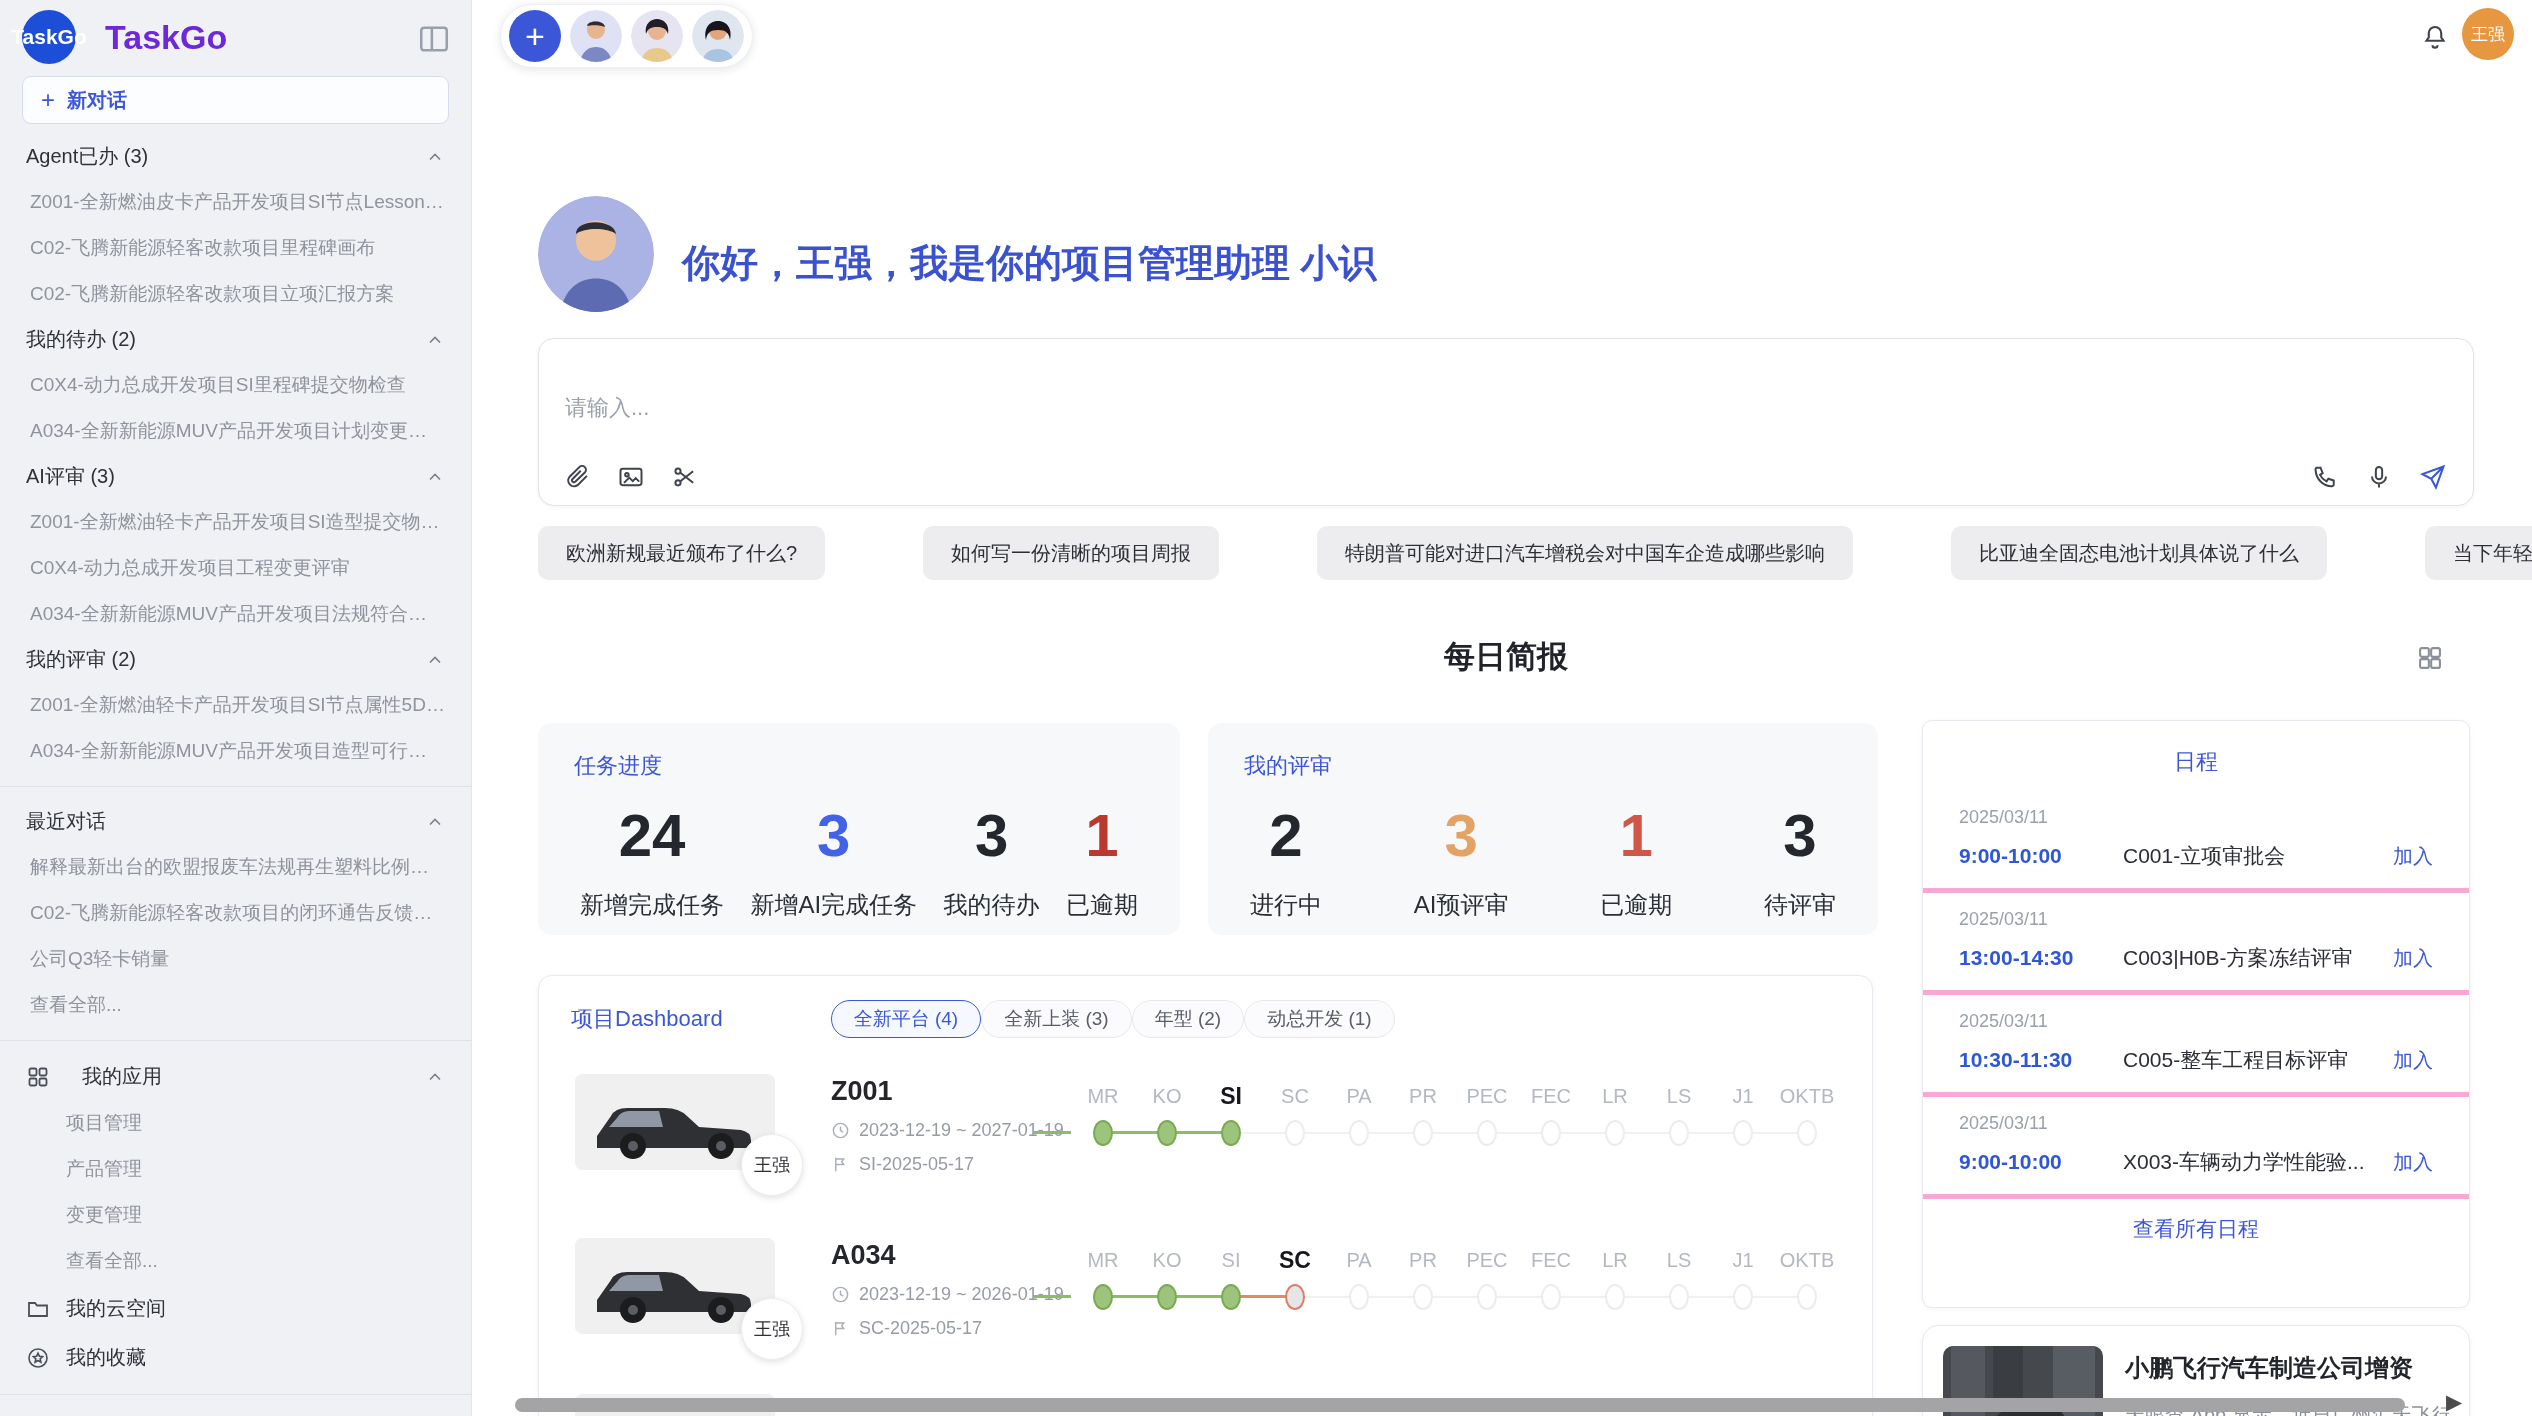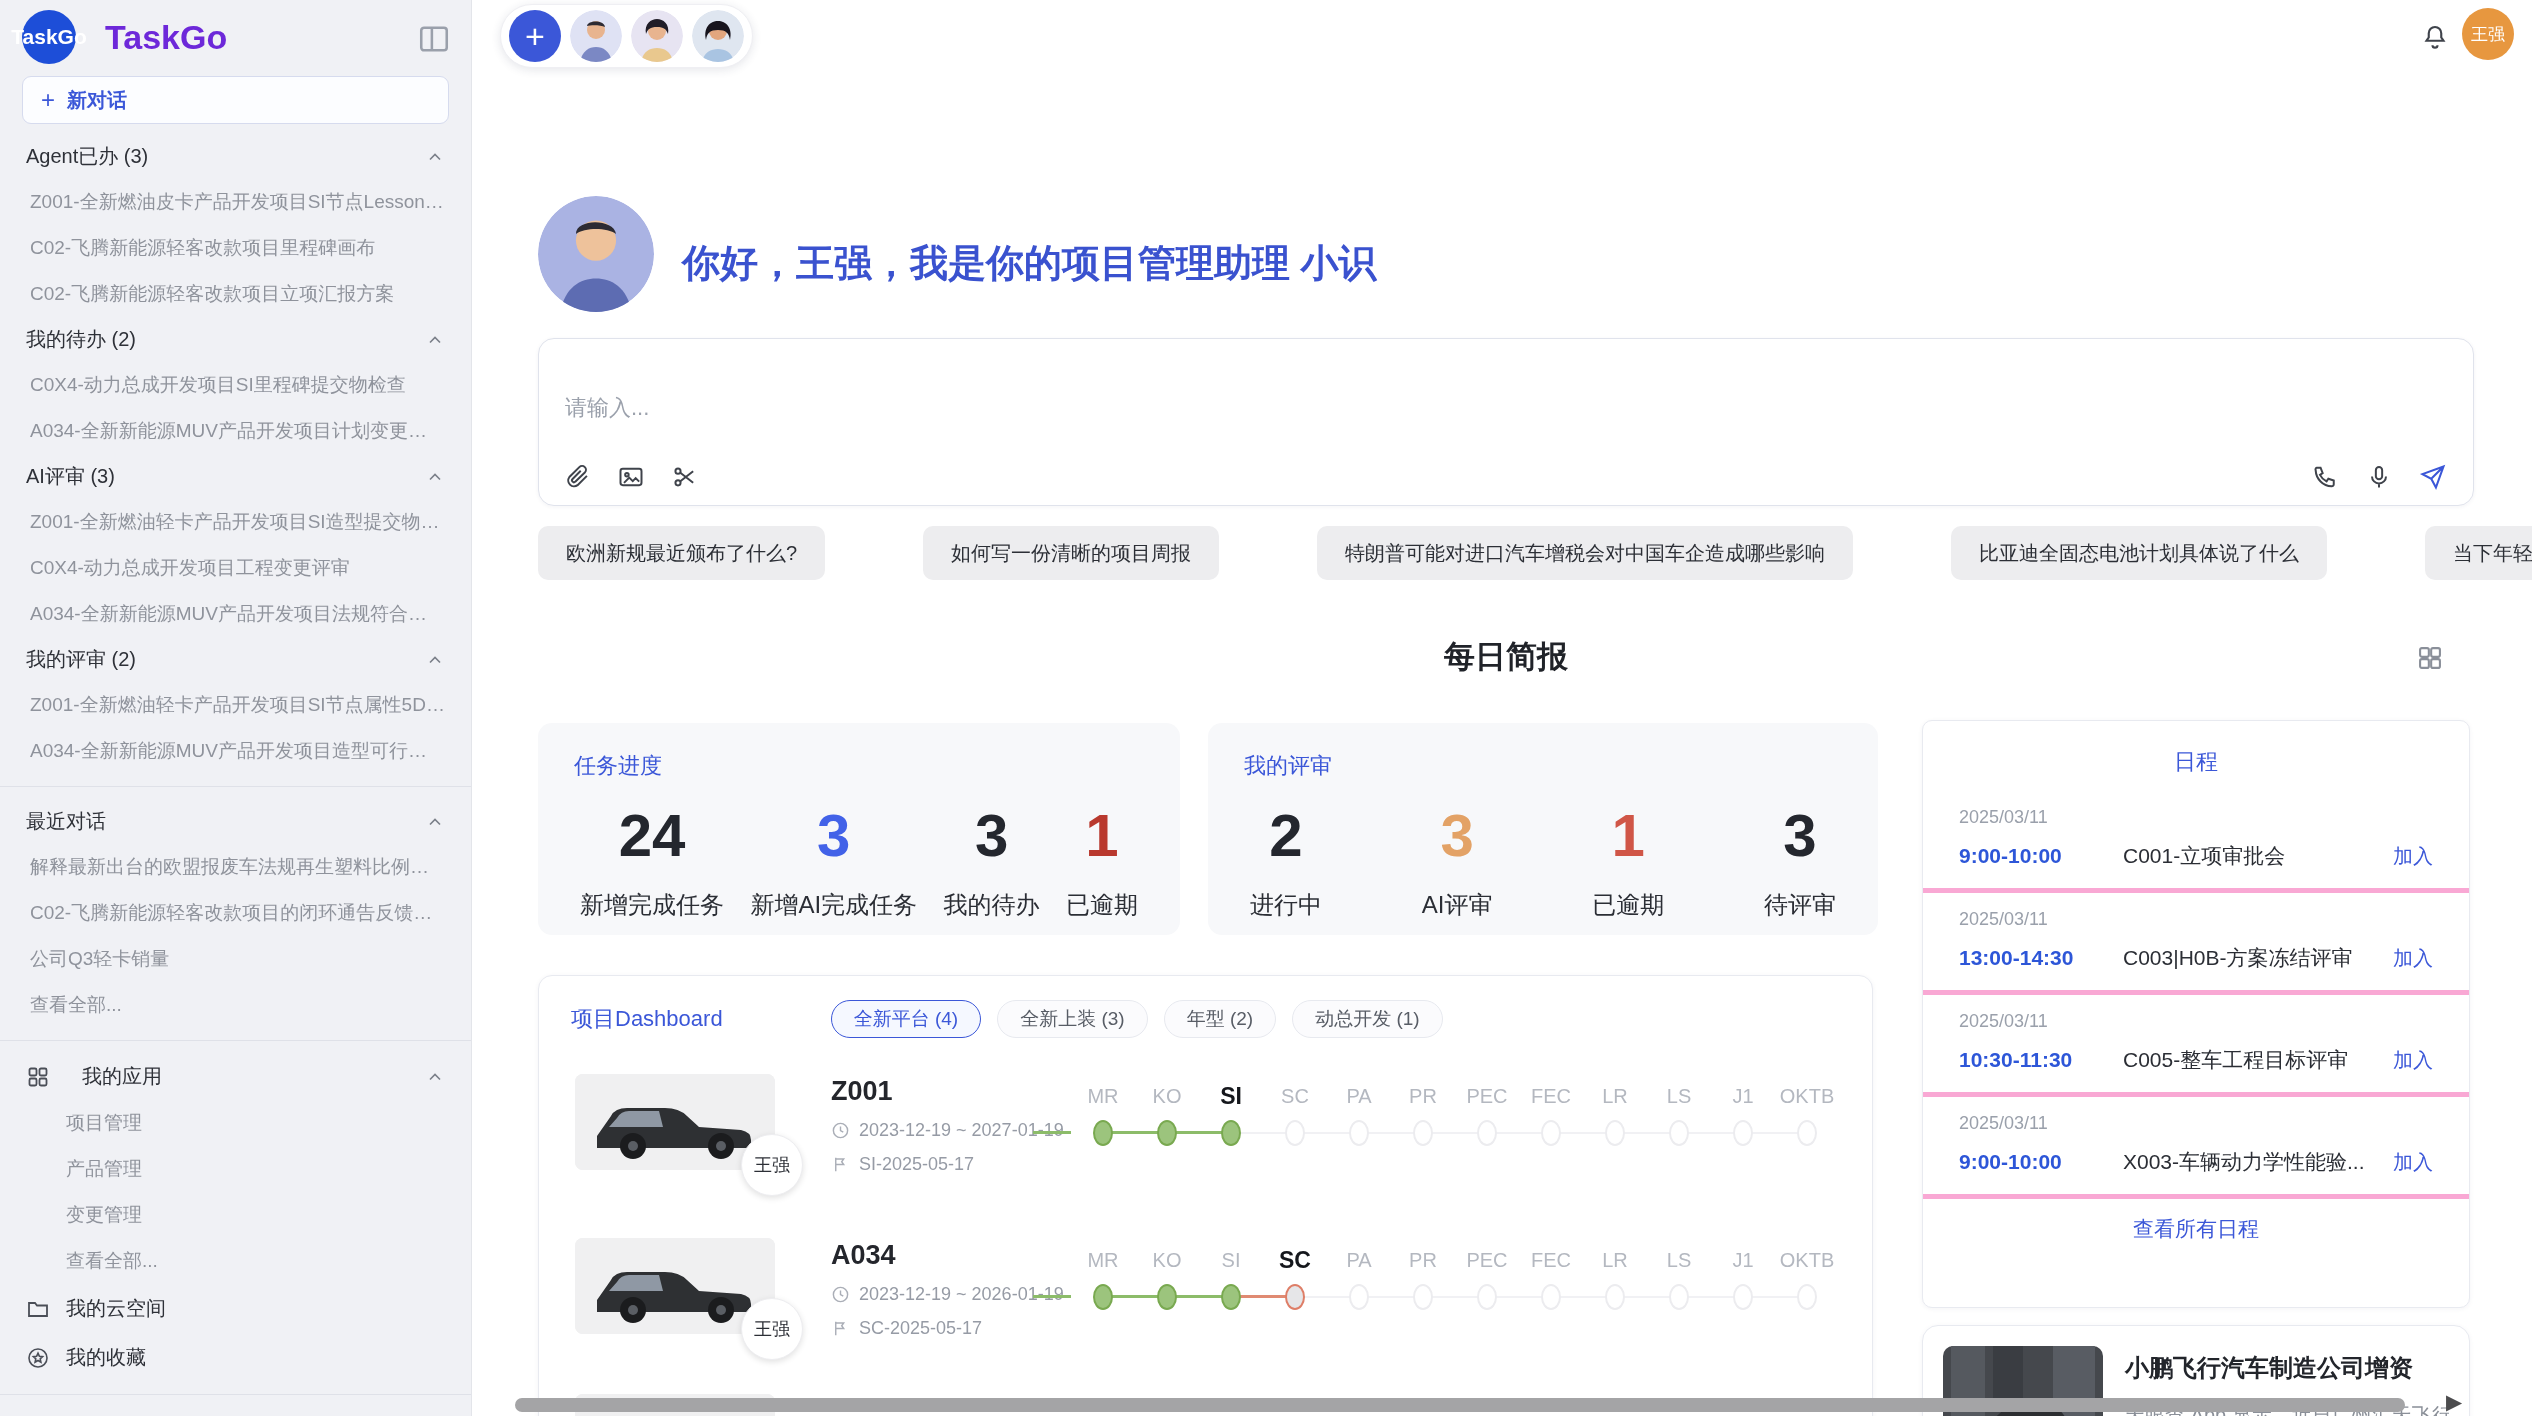--- a/index.html
+++ b/index.html
@@ -65,21 +65,21 @@
   .stat{display:flex;flex-direction:column;align-items:center;}
   .stat .v{font-size:60px;font-weight:600;line-height:1.1;}
   .stat .l{font-size:24px;color:#2b2e35;margin-top:20px;}
   .v.c-dark{color:#24272e;} .v.c-blue{color:var(--blue2);} .v.c-red{color:var(--red);}
   .v.c-orange{color:var(--orange);} .v.c-red2{color:#d05647;}
 
   
   .dash{position:absolute;left:66px;top:975px;width:1335px;height:472px;background:#fff;border:1px solid var(--panelborder);border-radius:14px;box-shadow:0 1px 5px rgba(30,40,70,.05);overflow:hidden;}
   .dash-head{display:flex;align-items:center;padding:24px 32px 10px 32px;}
   .dash-title{font-size:22px;color:var(--blue);font-weight:500;}
-  .dash-chips{display:flex;gap:16px;margin-left:108px;}
+  .dash-chips{display:flex;margin-left:108px;}
   .dchip{height:38px;border-radius:19px;border:1px solid #e7e9ef;background:#fbfbfd;color:#585d66;font-size:19px;display:flex;align-items:center;padding:0 22px;cursor:pointer;white-space:nowrap;}
   .dchip.active{border-color:var(--blue);color:var(--blue);background:#f5f8ff;}
   .proj-row{position:relative;height:150px;margin-top:14px;}
   .car-wrap{position:absolute;left:36px;top:12px;width:200px;height:96px;}
   .car-img{width:200px;height:96px;border-radius:8px;overflow:hidden;background:#f0f0f1;}
   .owner-badge{position:absolute;right:-28px;bottom:-26px;width:62px;height:62px;border-radius:50%;background:#fff;border:1px solid #ededf0;box-shadow:0 2px 6px rgba(0,0,0,.12);display:flex;align-items:center;justify-content:center;font-size:18px;color:#2c2f36;z-index:2;}
   .proj-info{position:absolute;left:292px;top:14px;width:236px;}
   .proj-code{font-size:27px;font-weight:700;color:#24262c;}
   .meta{display:flex;align-items:center;margin-top:13px;font-size:18px;color:#969ba5;white-space:nowrap;}
   .meta .mic{width:19px;height:19px;color:#aaaeb7;margin-right:9px;flex:0 0 auto;}
@@ -389,21 +389,21 @@
 
     <div class="stat-card c2">
       <div class="stat-title">我的评审</div>
       <div class="stat-row">
         <div class="stat">
             <div class="v c-dark">2</div>
             <div class="l">进行中</div>
           </div>
         <div class="stat">
             <div class="v c-orange">3</div>
-            <div class="l">AI评审</div>
+            <div class="l">AI预评审</div>
           </div>
         <div class="stat">
             <div class="v c-red2">1</div>
             <div class="l">已逾期</div>
           </div>
         <div class="stat">
             <div class="v c-dark">3</div>
             <div class="l">待评审</div>
           </div>
       </div>

